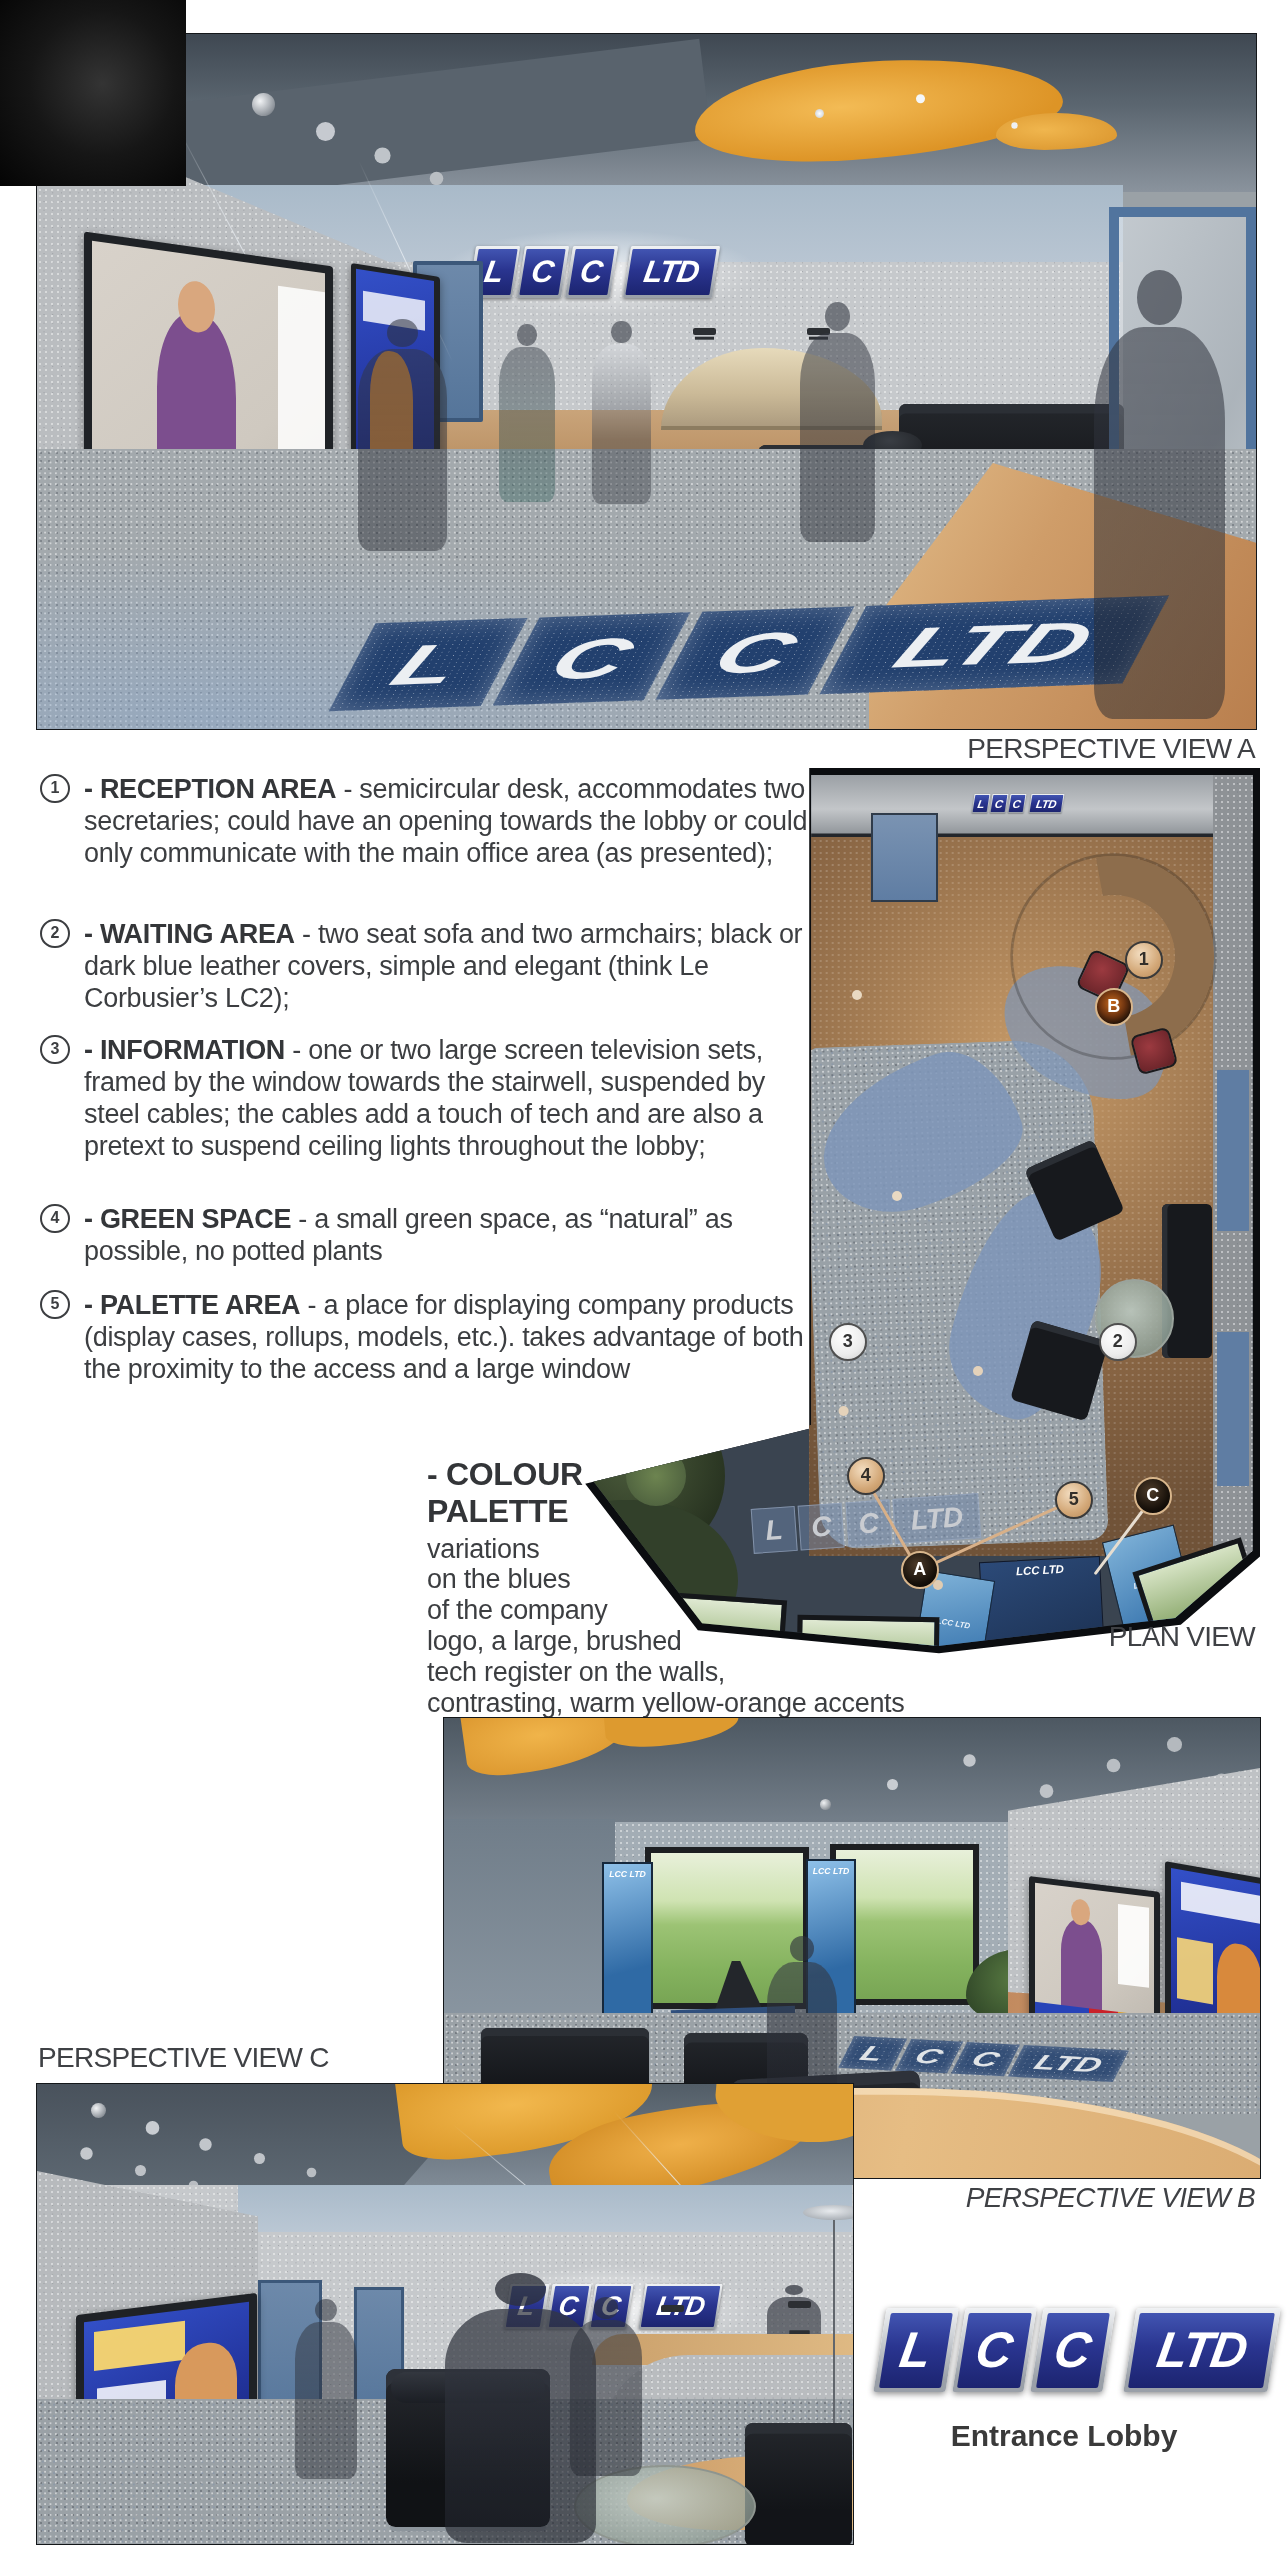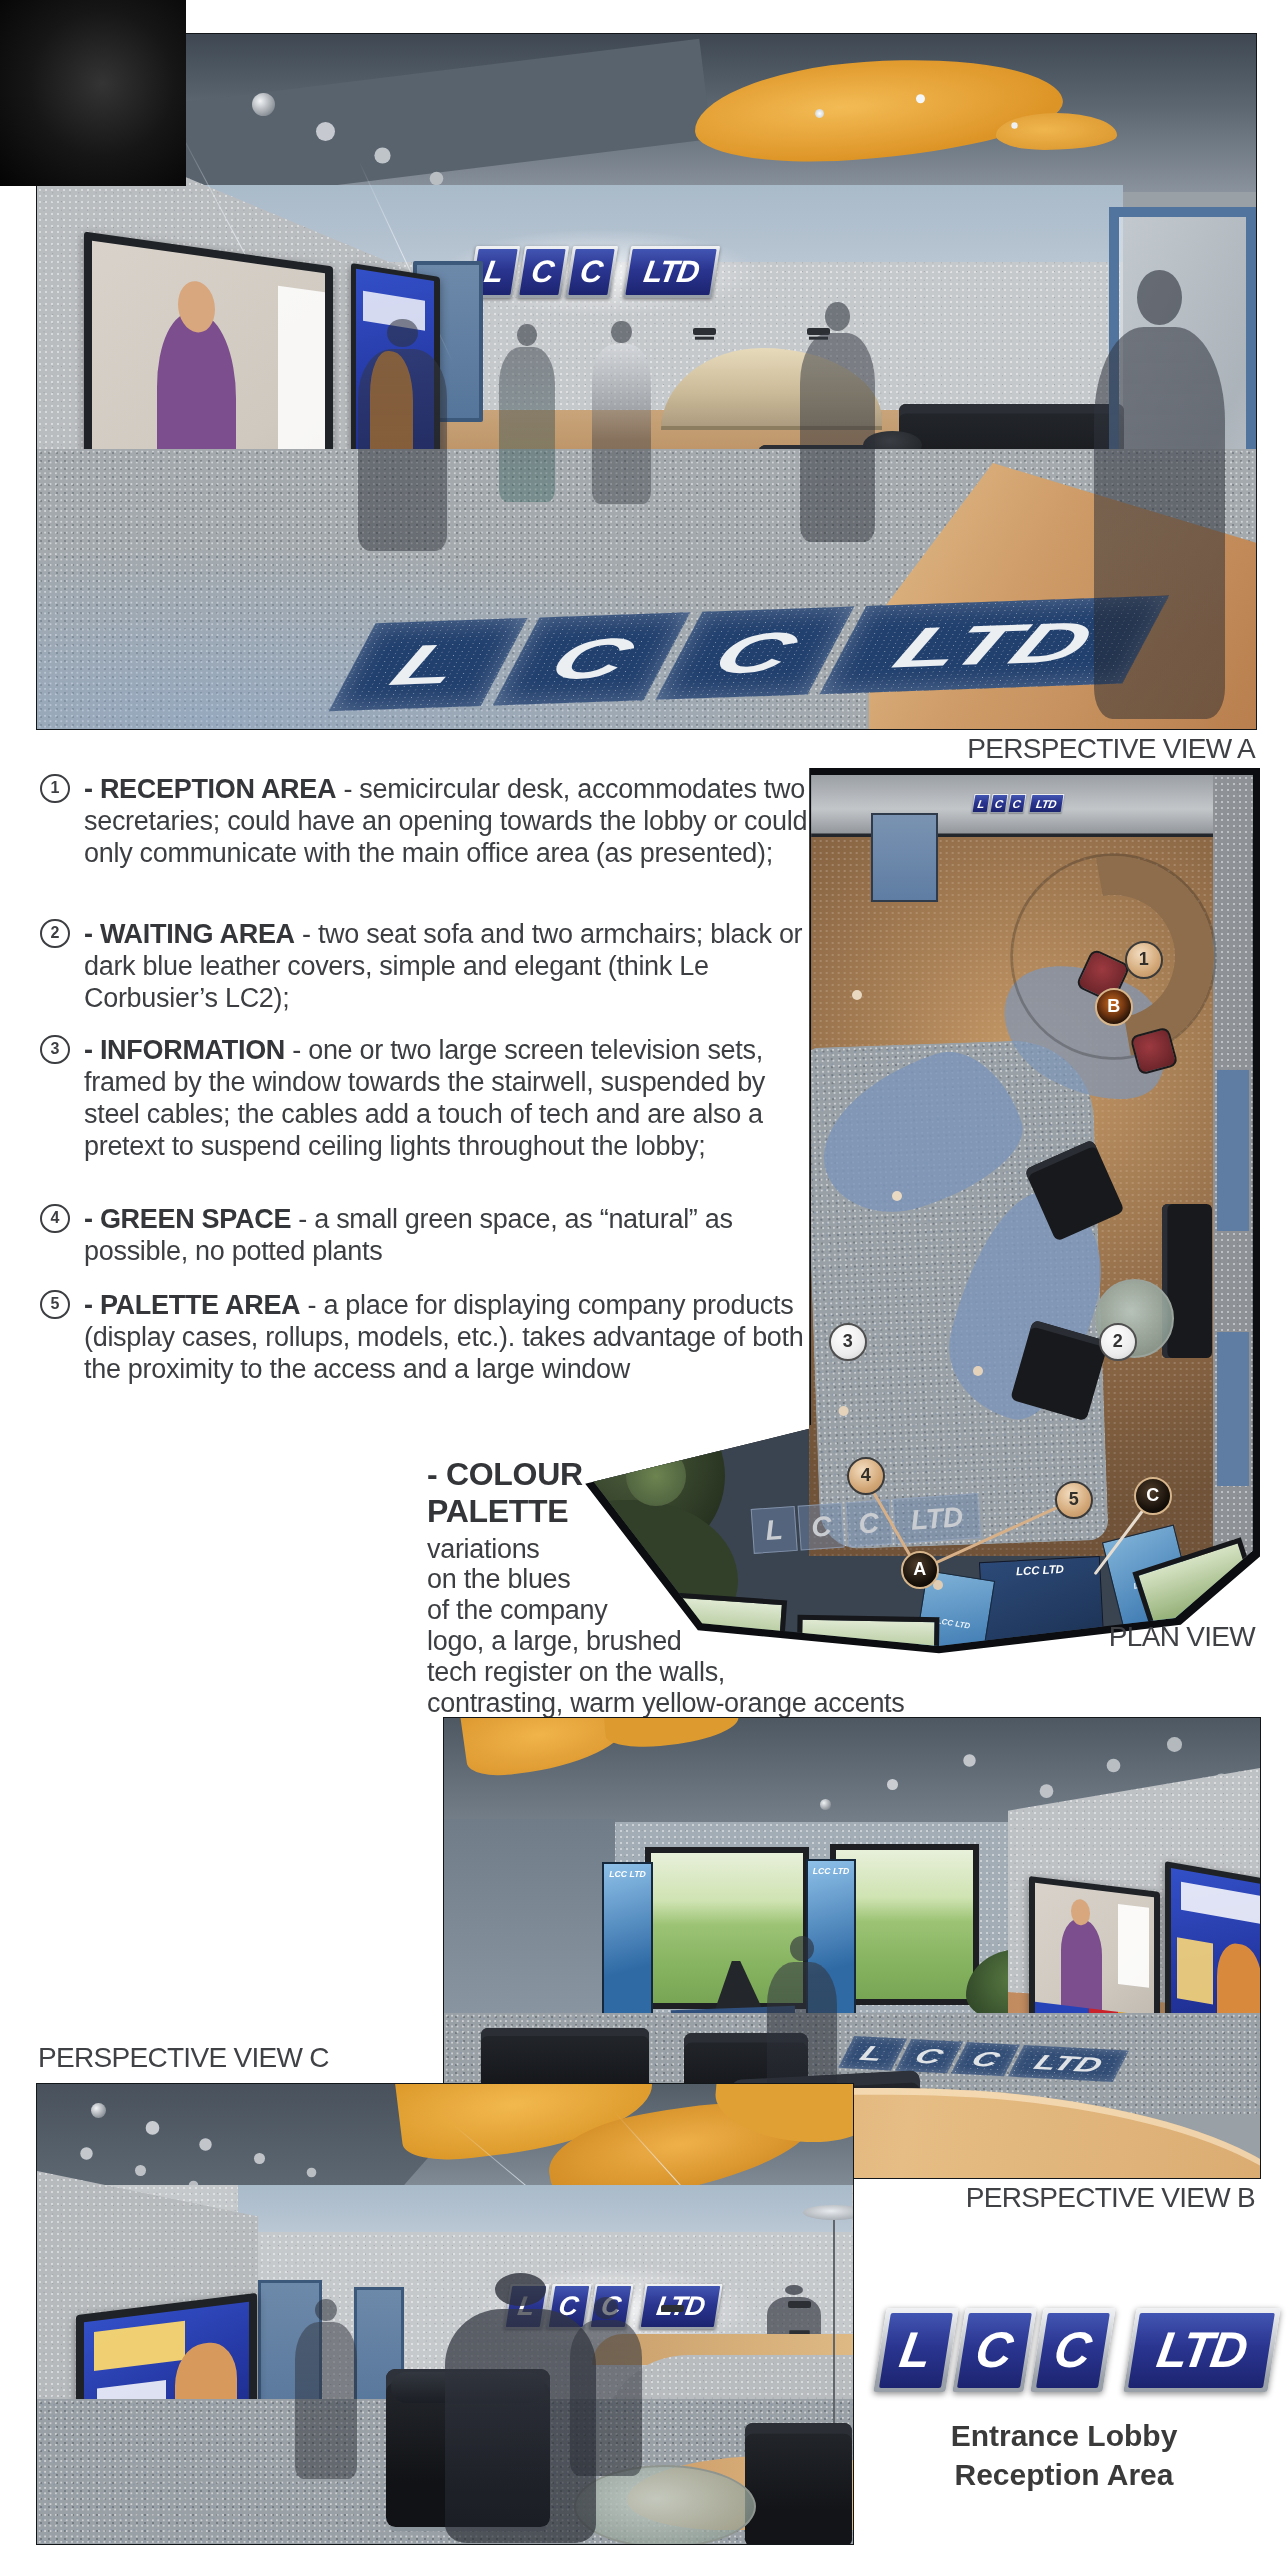--- a/index.html
+++ b/index.html
@@ -324,21 +324,21 @@
     <div class="abs" style="left:290px;top:357px;width:188px;height:103px;background:linear-gradient(180deg,#26292f,#101215 70%);border-radius:9.4px;box-shadow:inset 0 12px 0 #2e323a;transform:rotate(-3deg);"></div>
     <div class="abs" style="left:198px;top:370px;width:158px;height:70px;border-radius:50%;background:radial-gradient(ellipse at 45% 40%,rgba(190,200,193,.9),rgba(120,134,126,.75));border:2px solid #8e958f;"></div>
 
     <div class="ghost" style="left:323px;top:218px;width:70px;height:205px;opacity:.62;">
         <i class="gh"></i>
         <i class="gb"></i>
       </div>
 
     <div class="abs" style="left:-60px;top:370px;width:939px;height:148px;background:linear-gradient(100deg,#cf9c66 0%,#e6bd84 55%,#d8a96f 100%);border-radius:45% 55% 0 0/95% 120% 0 0;box-shadow:inset 0 6.7px 0 rgba(255,240,215,.55);"></div>
   </div>
-  <div class="label" style="right:33px;top:2182px;">PERSPECTIVE VIEW B</div>
+  <div class="label" style="right:33px;top:2182px;font-style:italic;">PERSPECTIVE VIEW B</div>
 
   <div class="label" style="left:38px;top:2042px;">PERSPECTIVE VIEW C</div>
   <div class="img-frame" style="left:36px;top:2083px;width:816px;height:460px;z-index:3;">
 
     <div class="abs" style="left:0;top:0;width:816px;height:141px;background:linear-gradient(180deg,#525d67,#7e8994 70%,#99a3ad);"></div>
     <div class="abs" style="left:0;top:0;width:456px;height:114px;background:linear-gradient(180deg,#49525c,#5f6a74);clip-path:polygon(0 0,100% 0,78% 100%,0 100%);"></div>
     <div class="abs" style="left:362px;top:-20px;width:255px;height:87px;background:radial-gradient(ellipse at 45% 45%,#f2b84e,#dd9a2b 75%);border-radius:0 45% 70% 30%;transform:rotate(-7deg);"></div>
     <div class="abs" style="left:510px;top:23.5px;width:268px;height:81px;background:radial-gradient(ellipse at 50% 45%,#efb04a,#d28c24 80%);border-radius:40% 60% 65% 35%/55% 45% 60% 40%;transform:rotate(-10deg);"></div>
     <div class="abs" style="left:678px;top:-17px;width:161px;height:74px;background:#e0a034;border-radius:0 0 50% 60%;transform:rotate(5deg);"></div>
     <div class="spots" style="left:54px;top:19px;width:14.8px;height:14.8px;background:radial-gradient(circle at 35% 35%,#f2f4f6,#8e949b 70%,#5c6167);box-shadow:54px 17.4px 0 -0.7px #c9cdd2,107px 34px 0 -1.3px #c2c6cb,161px 48px 0 -2px #bfc3c8,213px 62px 0 -2.7px #b9bec3,-12px 43px 0 -1.3px #c4c8cd,42px 60px 0 -2px #bec2c7,95px 75px 0 -2.7px #b9bdc2;"></div>
@@ -420,17 +420,16 @@
       </span>
     <span class="pnl">
         <span class="pnl-in">C</span>
       </span>
     <span class="pnl wide">
         <span class="pnl-in">LTD</span>
       </span>
   </div>
   <div class="abs" style="left:873px;top:2416px;width:382px;">
     <div class="title-line">Entrance Lobby</div>
-    <div class="title-line">Reception Area</div>
   </div>
 
 </div>
 
 
 </body></html>

